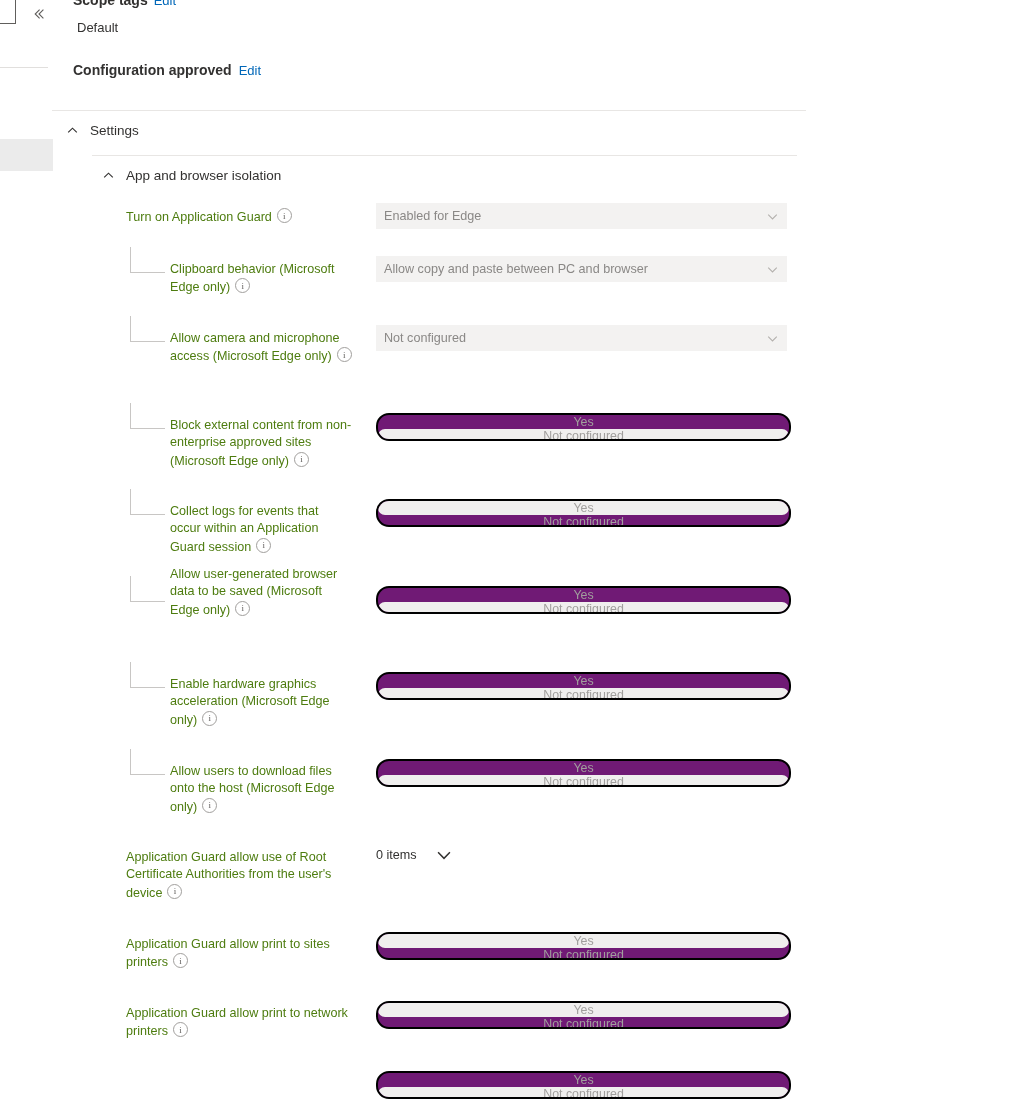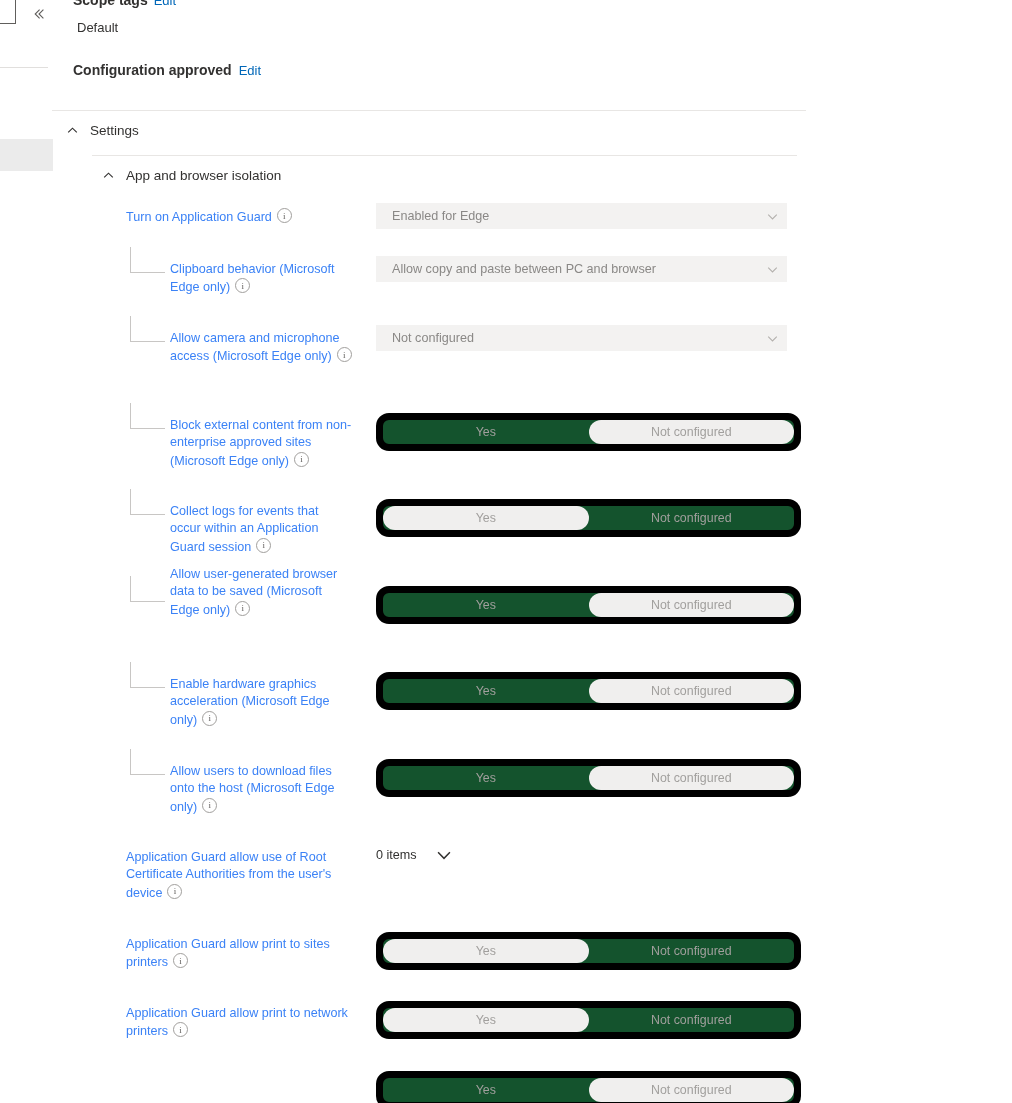--- a/index.html
+++ b/index.html
@@ -79,21 +79,21 @@
   .acc-label { font-size: 13.5px; color: #323130; margin-left: 8px; white-space: nowrap; }
   .acc-2 .acc-label { font-size: 13.5px; }
 
   
   .settings { position: absolute; left: 0; top: 0; width: 1012px; }
 
   .slabel {
     position: absolute;
     font-size: 12.6px;
     line-height: 17.3px;
-    color: #3b82f6;
+    color: #4d7c0f;
     width: 226px;
   }
   .slabel.indent { left: 170px; width: 182px; }
   .slabel.root   { left: 126px; width: 226px; }
 
   .info-icon {
     display: inline-block;
     width: 13px; height: 13px;
     border: 1px solid #a19f9d;
     border-radius: 50%;
@@ -127,40 +127,41 @@
   
   .dropdown {
     position: absolute;
     left: 376px; width: 411px; height: 26px;
     background: #f3f2f1;
     display: flex; align-items: center;
     cursor: pointer;
   }
   .dropdown .dd-text {
     flex: 1;
-    padding-left: 16px;
+    padding-left: 8px;
     font-size: 12.6px;
     color: #8a8886;
     white-space: nowrap; overflow: hidden; text-overflow: ellipsis;
   }
   .dropdown .dd-chev {
     width: 30px; display: flex; align-items: center; justify-content: center;
     color: #b3b0ad;
   }
 
   
   .toggle {
     position: absolute;
     left: 376px; width: 411px; height: 24px;
-    border: 7px solid #000000;
+    border: 2px solid #000000;
     border-radius: 13px;
     display: flex;
     overflow: hidden;
-    background: #14532d;
-    cursor: pointer;
+    background: #701a75;
+    cursor: pointer;
+    flex-direction: column;
   }
   .toggle .seg {
     flex: 1 1 50%;
     display: flex; align-items: center; justify-content: center;
     font-size: 12.4px;
     color: #a19f9d;
     height: 100%;
   }
   .toggle .seg.on {
     background: #f0efee;

